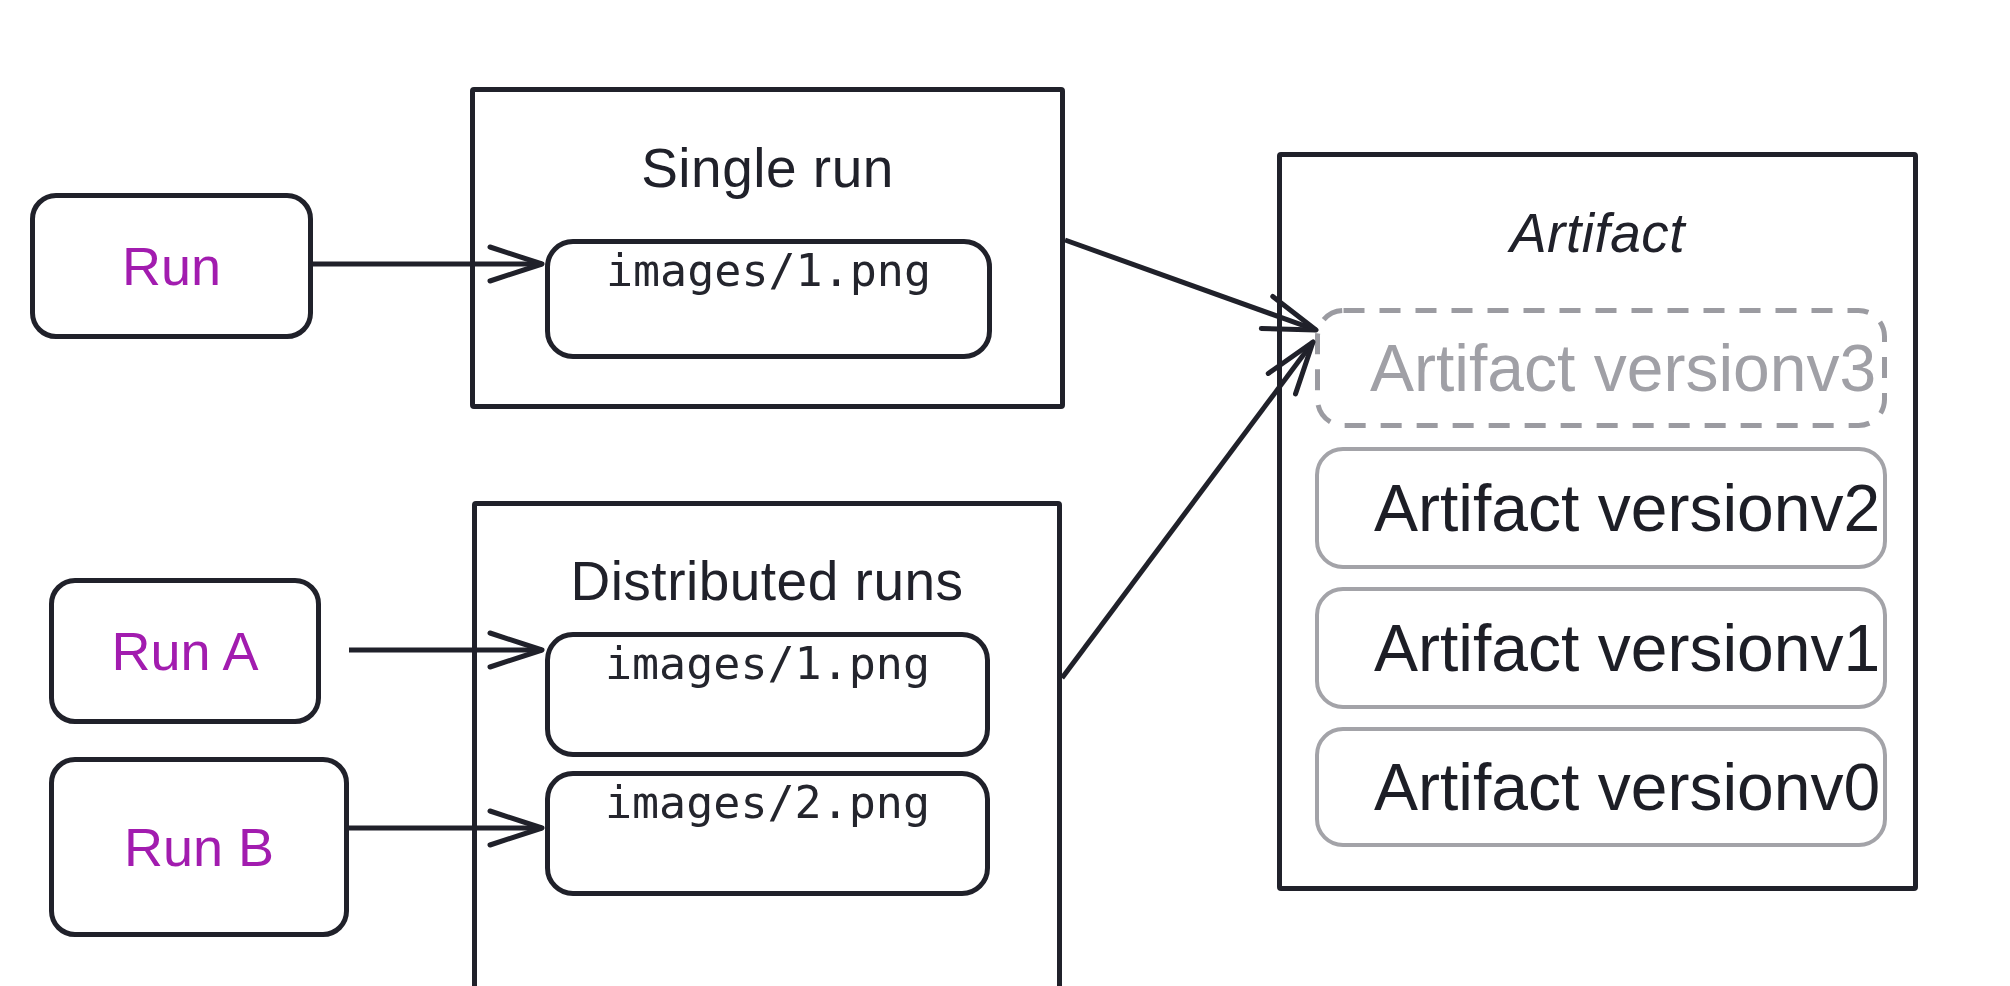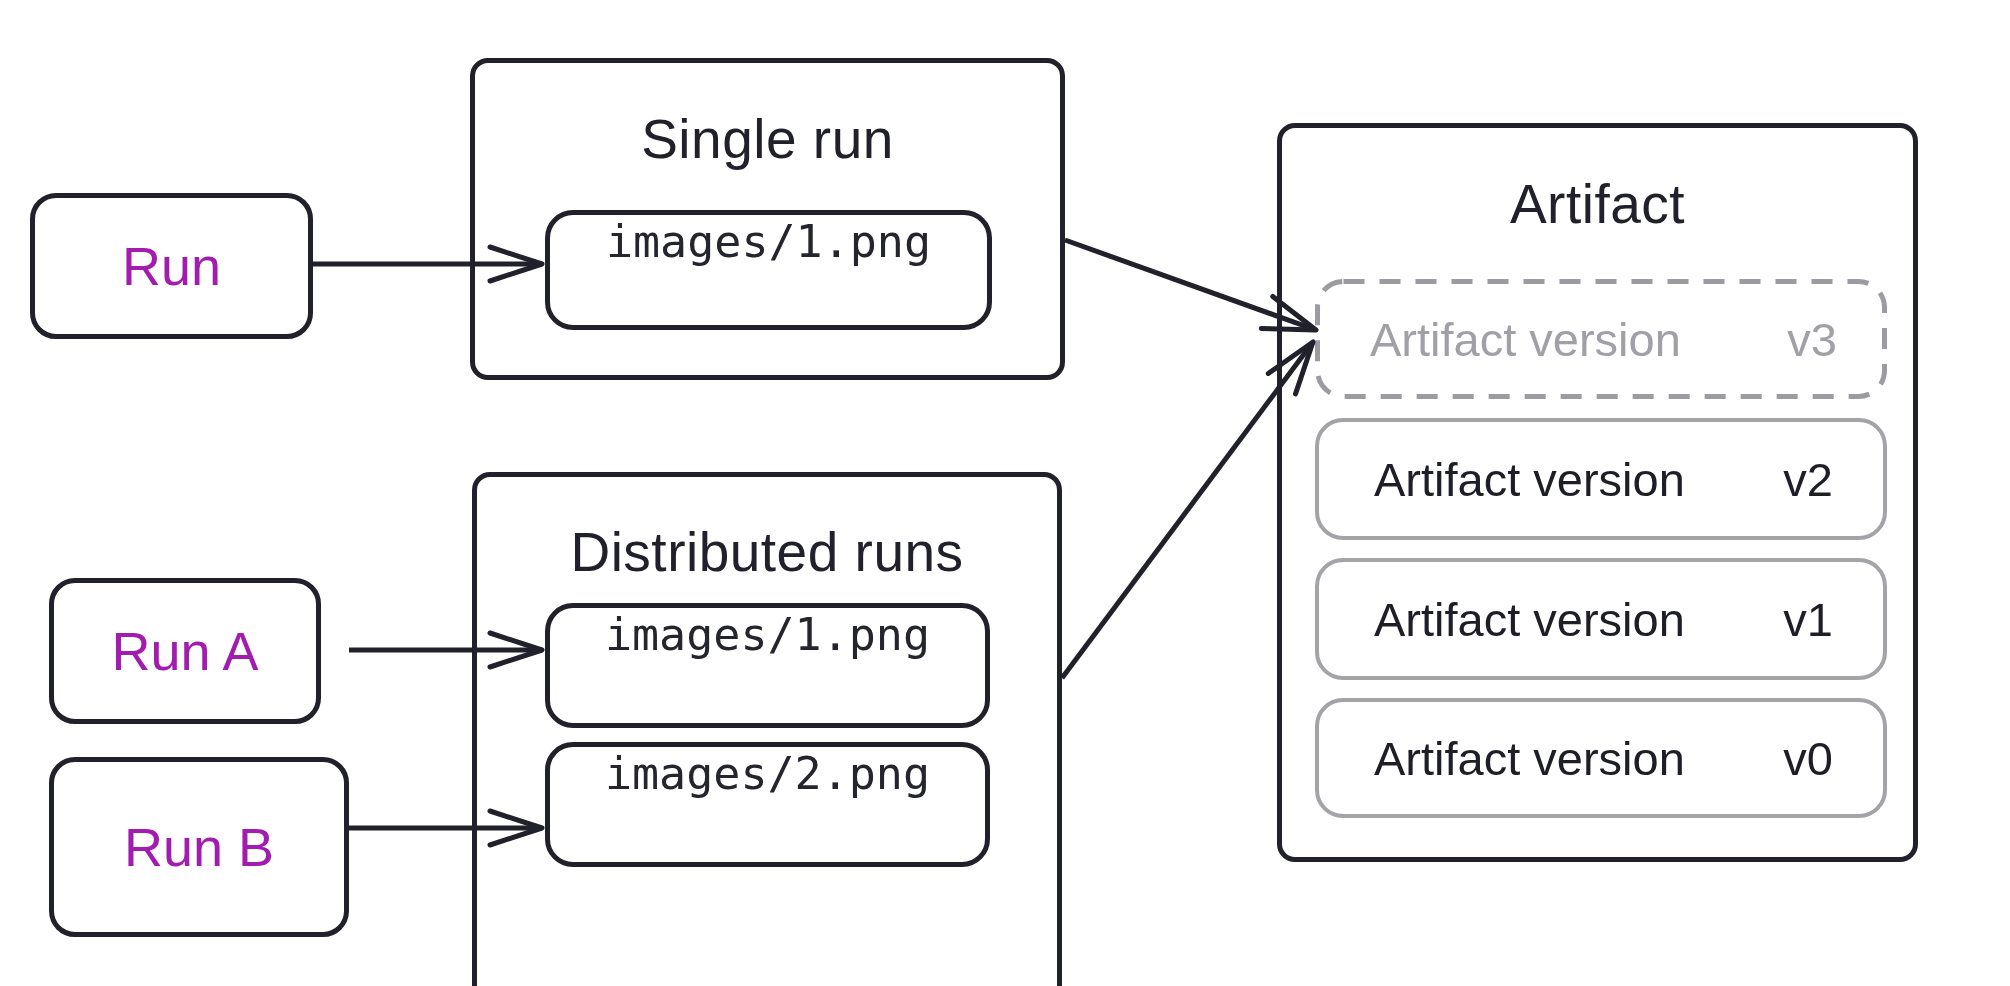--- a/index.html
+++ b/index.html
@@ -16,21 +16,22 @@
     color: #20212a;
     overflow: hidden;
   }
   .box {
     position: absolute;
     background: #ffffff;
     border: 5px solid #20212a;
     box-sizing: border-box;
   }
   .container {
-    border-radius: 18px;
+    border-radius: 4px;
+    margin-top: 29px;
   }
   .node {
     border-radius: 26px;
     display: flex;
     align-items: center;
     justify-content: center;
   }
   .file-node {
     border-radius: 28px;
     display: flex;
@@ -59,21 +60,21 @@
   }
   .version-row {
     position: absolute;
     box-sizing: border-box;
     background: #ffffff;
     border-radius: 28px;
     display: flex;
     align-items: center;
     justify-content: space-between;
     padding: 0 50px 0 55px;
-    font-size: 47px;
+    font-size: 66px;
   }
   .version-row.saved {
     border: 4px solid #a3a3a8;
     color: #1d1e26;
   }
   .version-row.incoming {
     border: none;
     color: #a0a0a6;
   }
   .dash-border {
@@ -119,21 +120,21 @@
     <div class="group-title" style="top:0; height:150px;">Distributed runs</div>
     <div class="box file-node" style="left:68px; top:126px; width:445px; height:125px;">
       <span class="mono-label">images/1.png</span>
     </div>
     <div class="box file-node" style="left:68px; top:265px; width:445px; height:125px;">
       <span class="mono-label">images/2.png</span>
     </div>
   </div>
 
   <div class="box container" style="left:1277px; top:123px; width:641px; height:739px;">
-    <div class="group-title" style="top:0; height:151px;">Artifact</div>
+    <div class="group-title" style="top:0; height:151px;font-style:italic;">Artifact</div>
 
     <div class="version-row incoming" style="left:33px; top:151px; width:572px; height:120px;">
       <svg class="dash-border" width="572" height="120" viewBox="0 0 572 120">
         <rect x="2.5" y="2.5" width="567" height="115" rx="26" ry="26" fill="none" stroke="#9b9ba1" stroke-width="5" stroke-dasharray="21 15"></rect>
       </svg>
       <span class="version-label">Artifact version</span>
       <span>v3</span>
     </div>
 
     <div class="version-row saved" style="left:33px; top:290px; width:572px; height:122px;">

